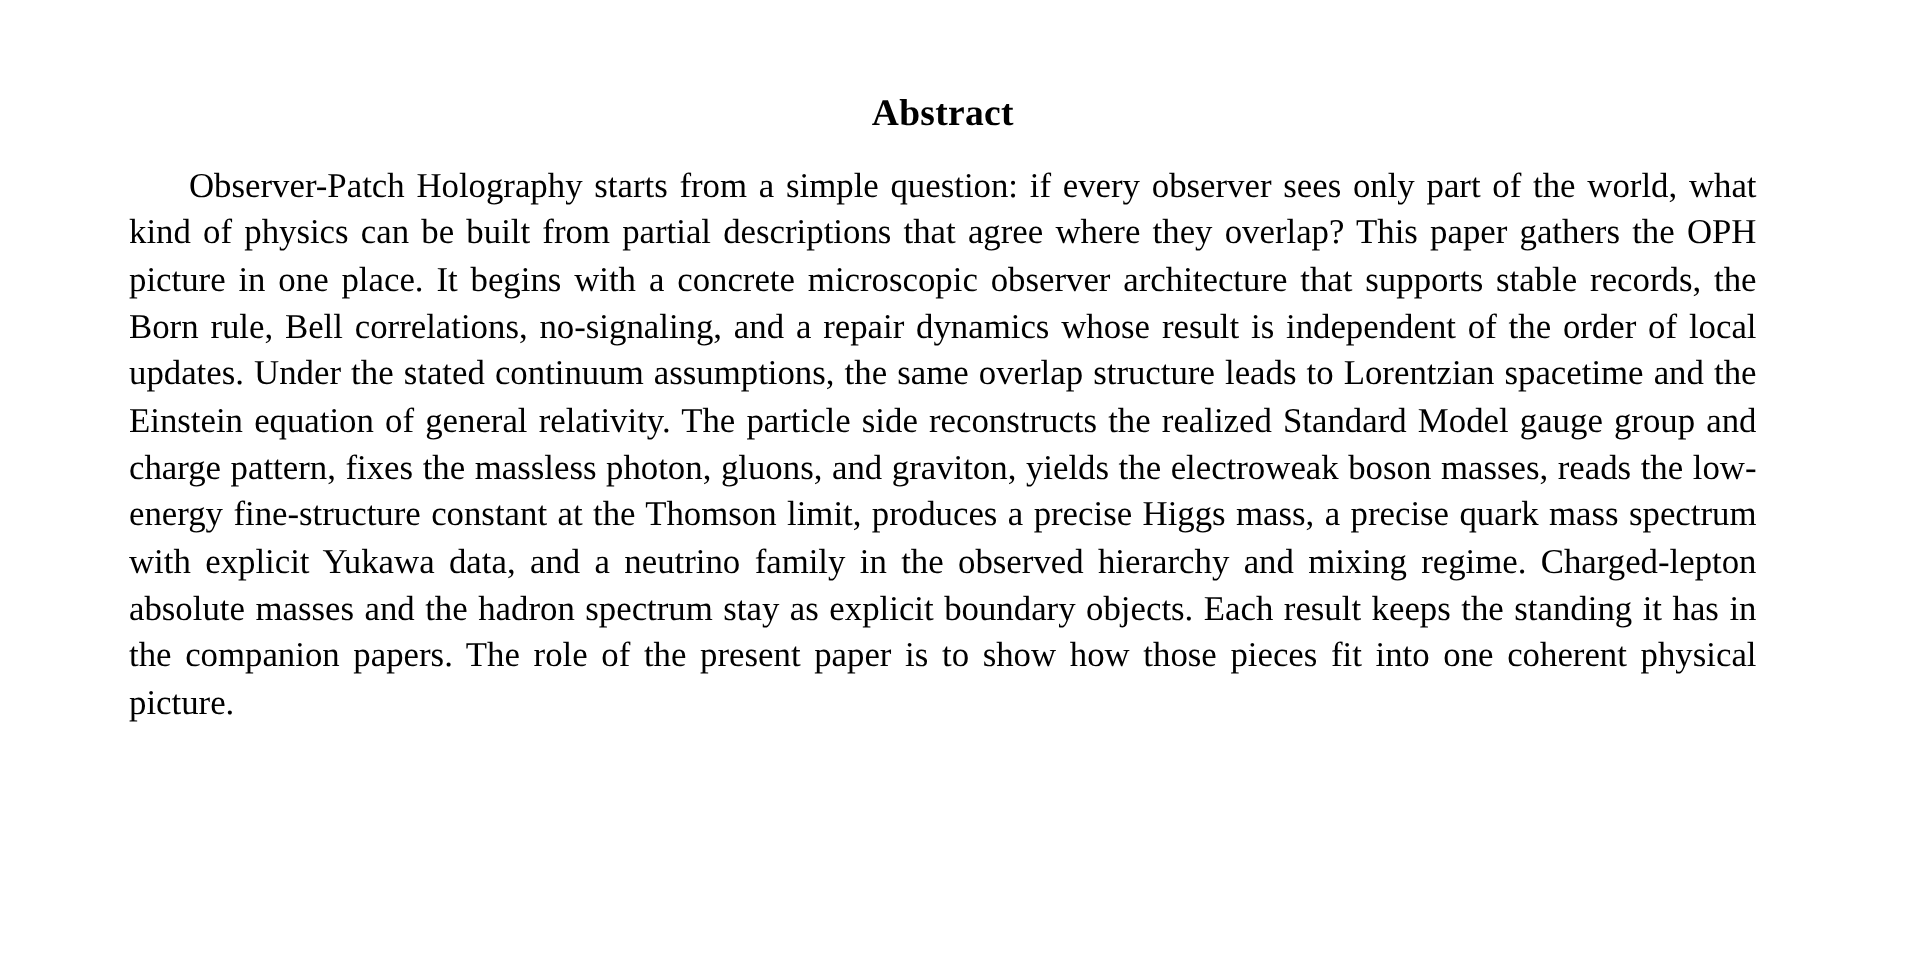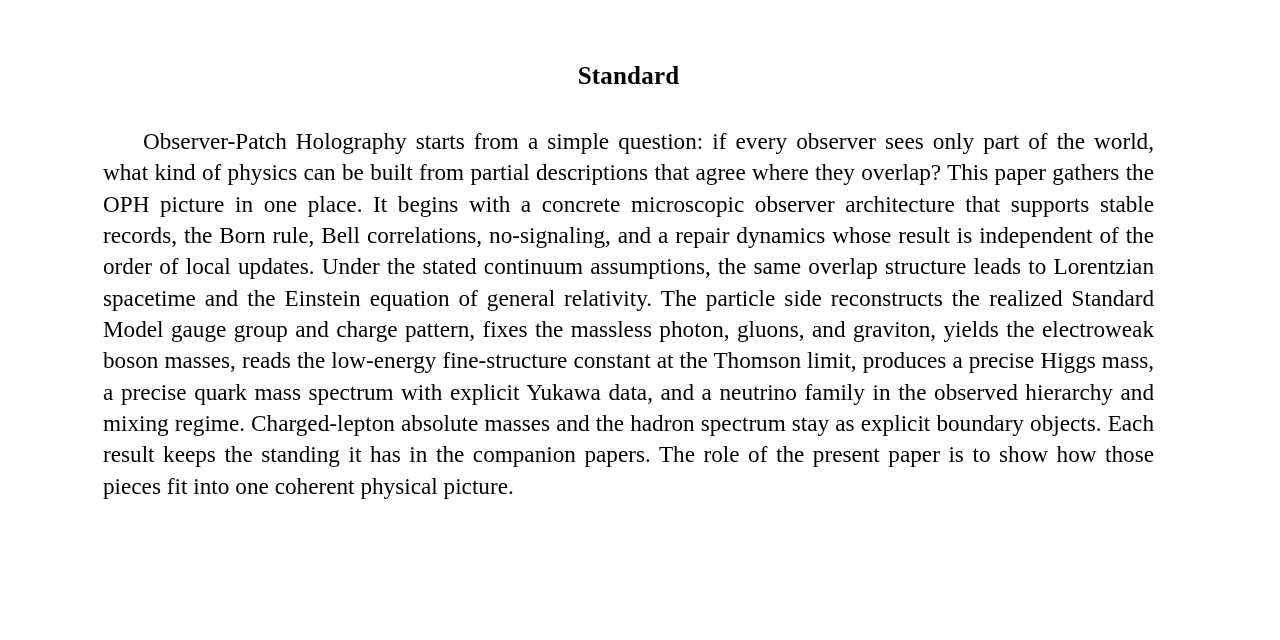--- a/index.html
+++ b/index.html
@@ -30,32 +30,32 @@
   .abstract-heading {
     text-align: center;
     font-weight: bold;
     font-size: 25px;
     line-height: 1;
     margin: 0;
     padding-top: 63px;
     letter-spacing: 0.2px;
   }
   .abstract-body {
-    margin: 17px;
+    margin: 0;
     padding-top: 21px;
     font-size: 23.2px;
     line-height: 31.35px;
     text-align: justify;
     text-justify: inter-word;
     text-indent: 40px;
     hyphens: none;
     word-spacing: 0.1px;
   }
 </style>
 </head>
 <body>
 
 <div class="page">
   <div class="abstract-section">
-    <h2 class="abstract-heading">Standard</h2>
+    <h2 class="abstract-heading">Abstract</h2>
     <p class="abstract-body">Observer-Patch Holography starts from a simple question: if every observer sees only part of the world, what kind of physics can be built from partial descriptions that agree where they overlap?  This paper gathers the OPH picture in one place.  It begins with a concrete microscopic observer architecture that supports stable records, the Born rule, Bell correlations, no-signaling, and a repair dynamics whose result is independent of the order of local updates.  Under the stated continuum assumptions, the same overlap structure leads to Lorentzian spacetime and the Einstein equation of general relativity.  The particle side reconstructs the realized Standard Model gauge group and charge pattern, fixes the massless photon, gluons, and graviton, yields the electroweak boson masses, reads the low-energy fine-structure constant at the Thomson limit, produces a precise Higgs mass, a precise quark mass spectrum with explicit Yukawa data, and a neutrino family in the observed hierarchy and mixing regime.  Charged-lepton absolute masses and the hadron spectrum stay as explicit boundary objects.  Each result keeps the standing it has in the companion papers.  The role of the present paper is to show how those pieces fit into one coherent physical picture.</p>
   </div>
 </div>
 
 </body></html>

